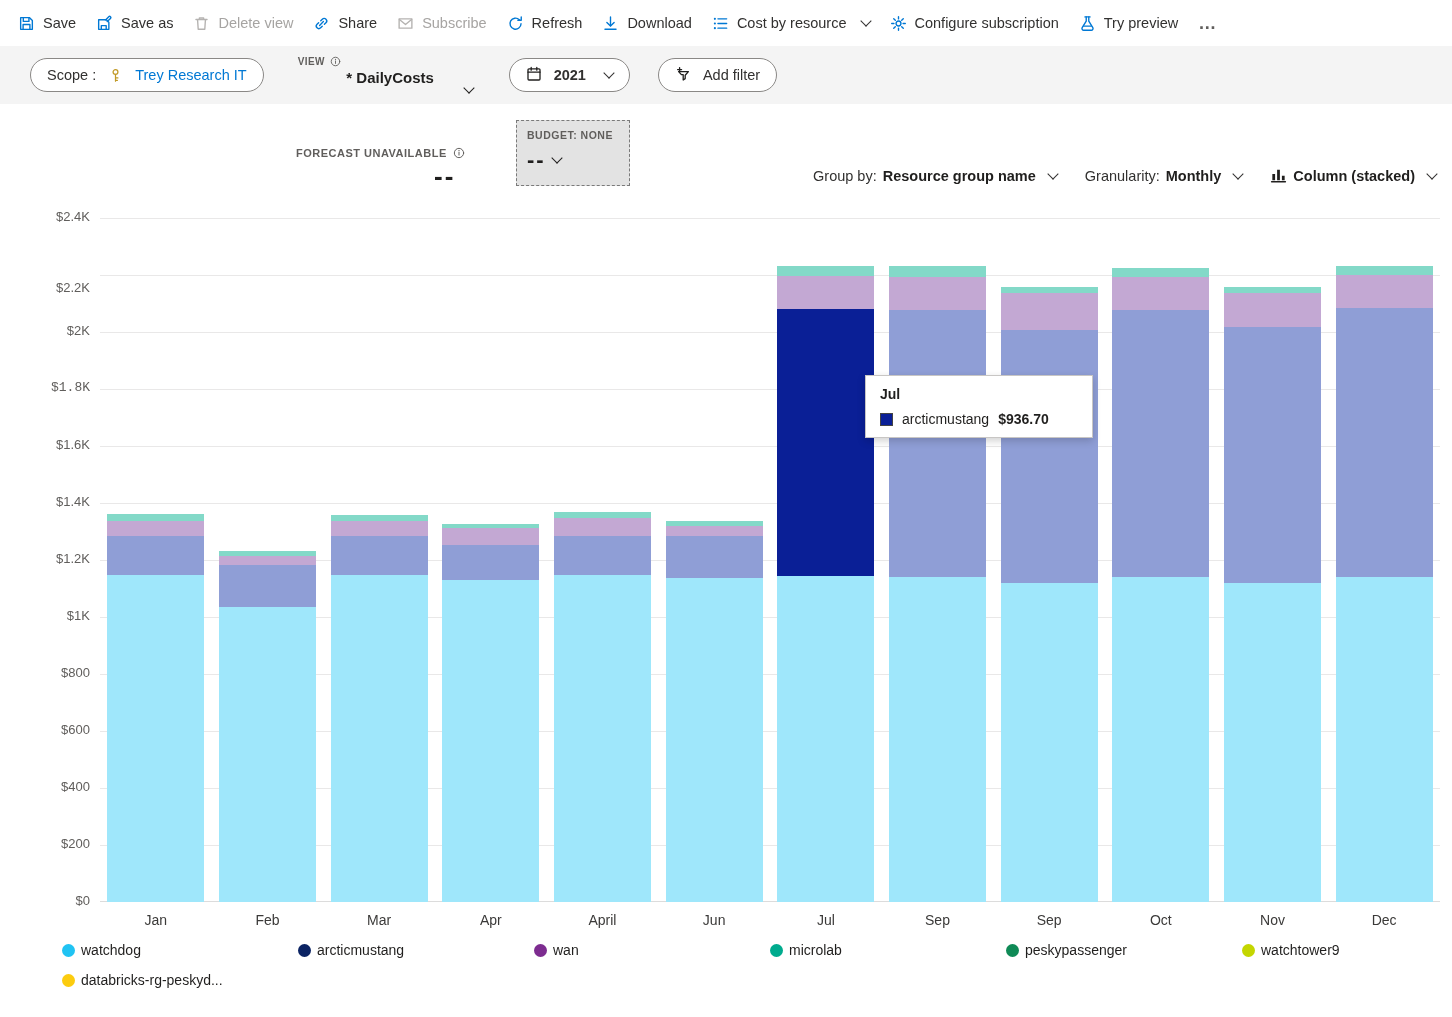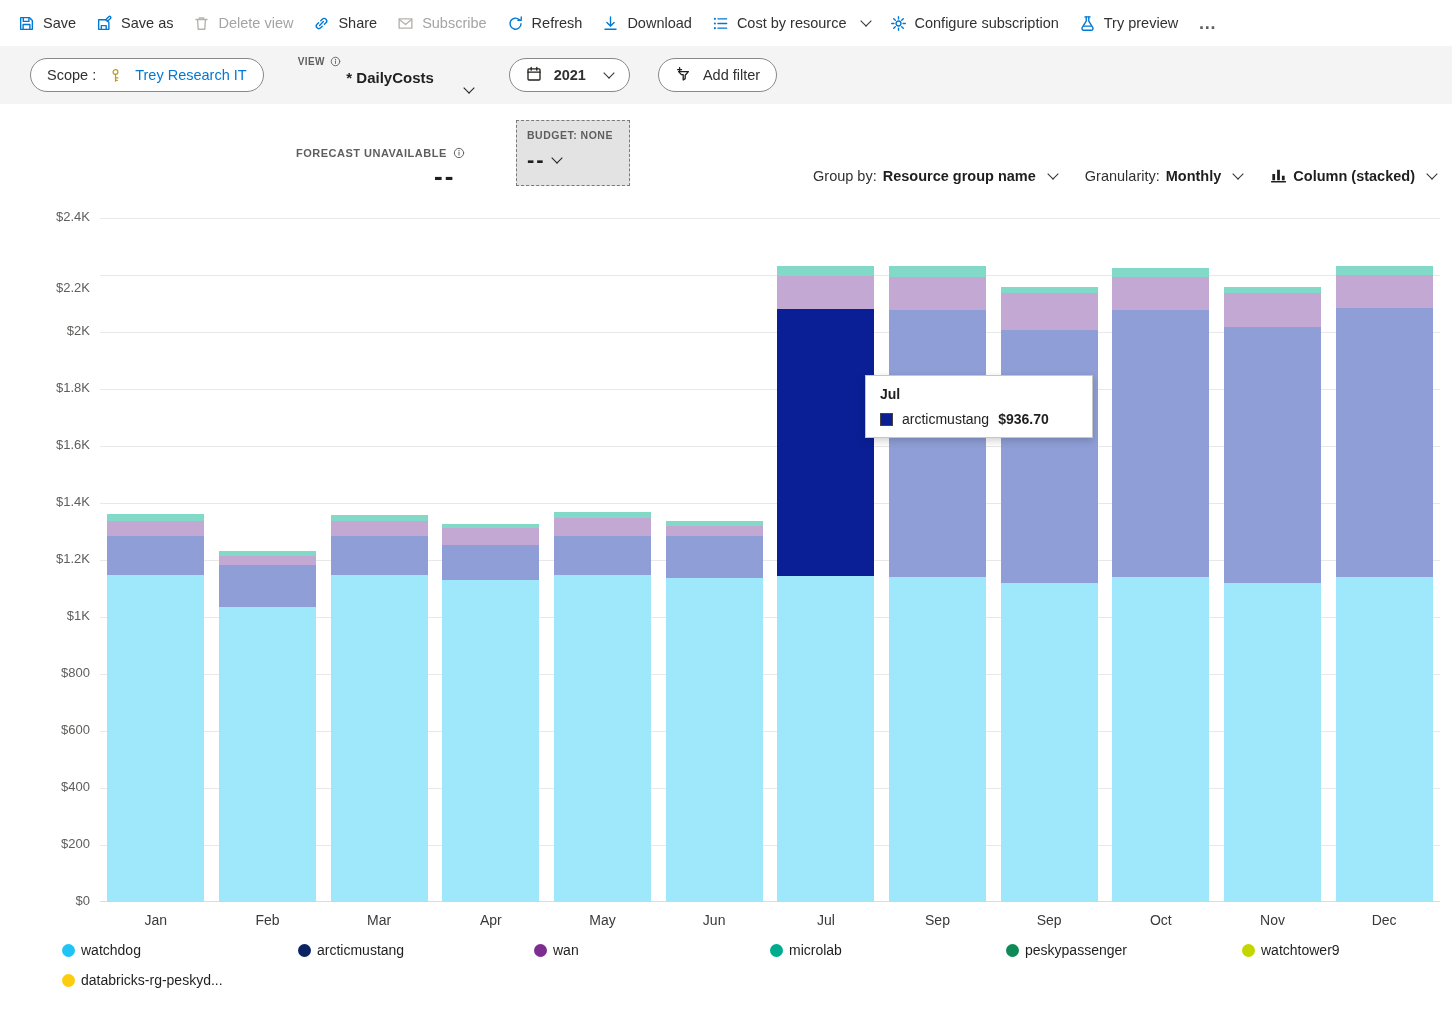--- a/index.html
+++ b/index.html
@@ -286,21 +286,21 @@
   <div id="y-axis">
       <div class="ytick" style="top: 893px;">$0</div>
       <div class="ytick" style="top: 836px;">$200</div>
       <div class="ytick" style="top: 779px;">$400</div>
       <div class="ytick" style="top: 722px;">$600</div>
       <div class="ytick" style="top: 665px;">$800</div>
       <div class="ytick" style="top: 608px;">$1K</div>
       <div class="ytick" style="top: 551px;">$1.2K</div>
       <div class="ytick" style="top: 494px;">$1.4K</div>
       <div class="ytick" style="top: 437px;">$1.6K</div>
-      <div class="ytick" style="top: 380px;">$1.8K</div>
+      <div class="ytick" style="top: 380px; font-family: Liberation Mono, monospace;">$1.8K</div>
       <div class="ytick" style="top: 323px;">$2K</div>
       <div class="ytick" style="top: 260px; margin-top: 20px;">$2.2K</div>
       <div class="ytick" style="top: 209px;">$2.4K</div>
     </div>
 
   <div class="plot">
     <div id="gridlines" style="position:absolute;inset:0;">
         <div class="gridline zero" style="top: 683px;"></div>
         <div class="gridline" style="top: 627px;"></div>
         <div class="gridline" style="top: 570px;"></div>
@@ -365,21 +365,21 @@
         <div class="seg" style="background: rgb(195, 168, 211); left: 1235.67px; width: 97px; bottom: 593.94px; height: 33.06px;"></div>
         <div class="seg" style="background: rgb(131, 217, 200); left: 1235.67px; width: 97px; bottom: 627px; height: 9.12px;"></div>
       </div>
   </div>
 
   <div id="x-axis">
       <div class="xtick" style="left: 100px; width: 111.667px;">Jan</div>
       <div class="xtick" style="left: 211.667px; width: 111.667px;">Feb</div>
       <div class="xtick" style="left: 323.333px; width: 111.667px;">Mar</div>
       <div class="xtick" style="left: 435px; width: 111.667px;">Apr</div>
-      <div class="xtick" style="left: 546.667px; width: 111.667px;">May</div>
+      <div class="xtick" style="left: 546.667px; width: 111.667px;">April</div>
       <div class="xtick" style="left: 658.333px; width: 111.667px;">Jun</div>
       <div class="xtick" style="left: 770px; width: 111.667px;">Jul</div>
       <div class="xtick" style="left: 881.667px; width: 111.667px;">Sep</div>
       <div class="xtick" style="left: 993.333px; width: 111.667px;">Sep</div>
       <div class="xtick" style="left: 1105px; width: 111.667px;">Oct</div>
       <div class="xtick" style="left: 1216.67px; width: 111.667px;">Nov</div>
       <div class="xtick" style="left: 1328.33px; width: 111.667px;">Dec</div>
     </div>
 
   <div class="tooltip">

